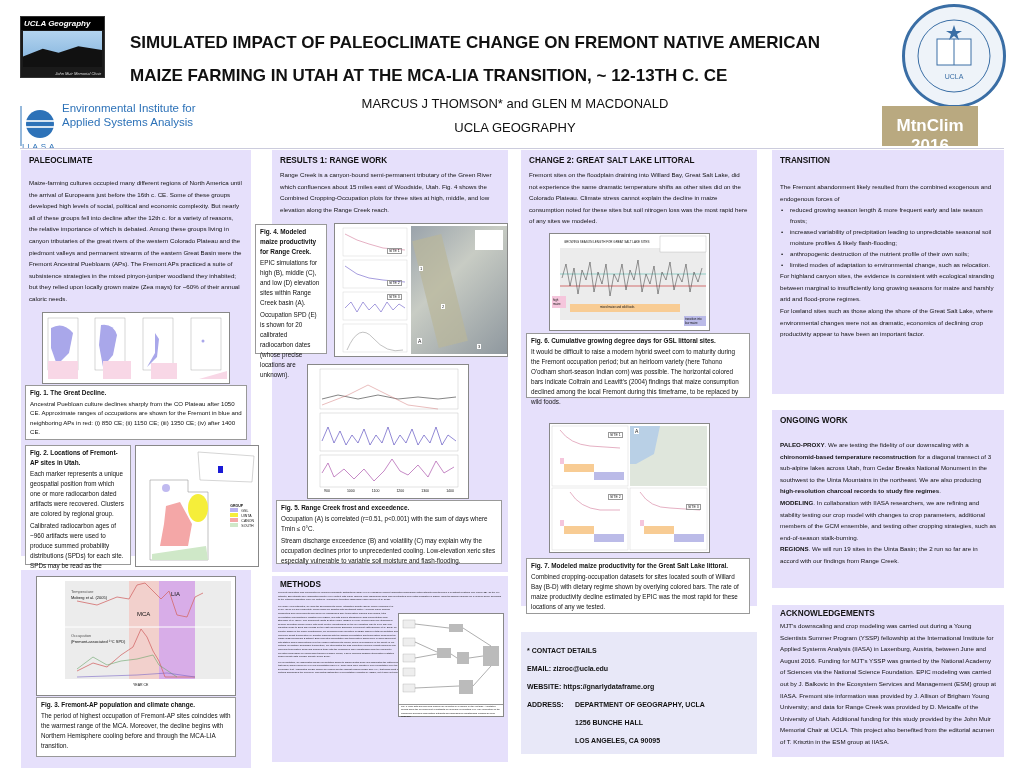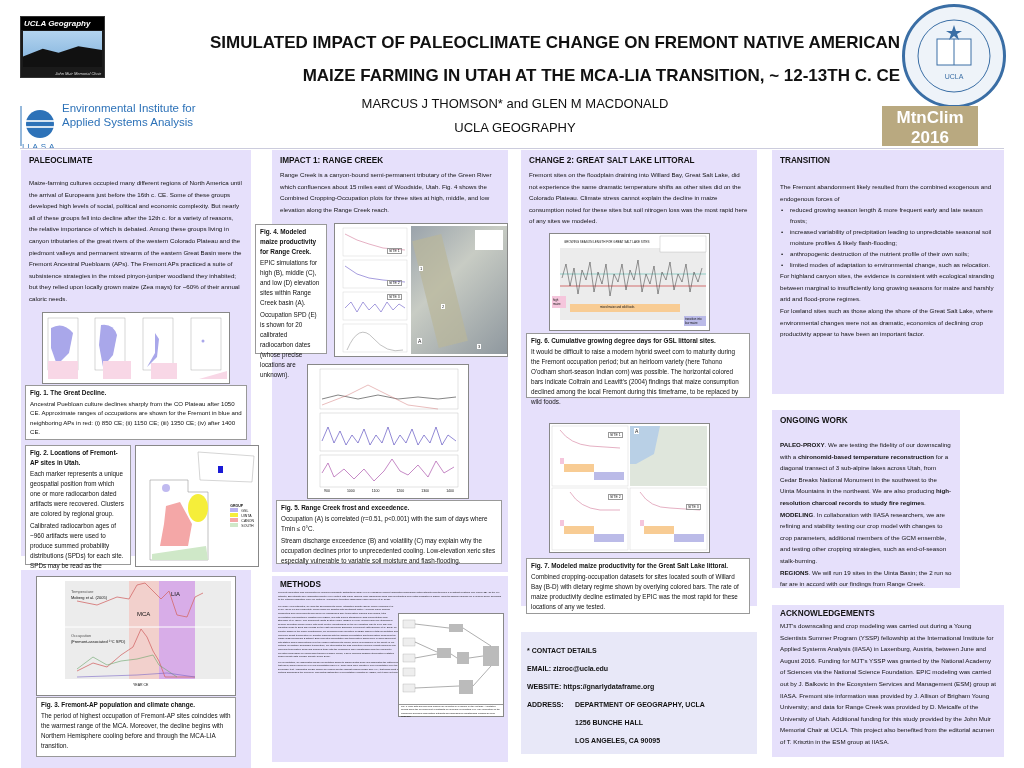--- a/index.html
+++ b/index.html
@@ -1,18 +1,18 @@
 <!DOCTYPE html>
 <html><head>
 <meta charset="utf-8">
 <style>
 *{box-sizing:border-box;margin:0;padding:0}
 body{width:1024px;height:768px;background:#fff;font-family:"Liberation Sans",sans-serif;color:#111;position:relative;overflow:hidden}
 .abs{position:absolute}
-.title{font-weight:bold;text-align:right;left:130px;width:770px;font-size:17px;letter-spacing:0}
+.title{font-weight:bold;text-align:left;left:130px;width:770px;font-size:17px;letter-spacing:0}
 .authors{font-weight:normal;text-align:center;left:200px;width:630px;font-size:13px}
 .panel{background:#e6e0fb;position:absolute}
 .sec-h{font-weight:bold;font-size:8.2px;margin:6px 8px 0 8px}
 .body{font-size:6.2px;line-height:11.6px;padding:0 8px}
 .fig{background:#fff;border:1px solid #888;position:absolute}
 .cap{background:#fff;border:1px solid #999;position:absolute;padding:2px 4px;font-size:6.1px;line-height:9.5px}
 .cap b.h{display:block;font-size:6.4px;margin-bottom:1px}
 .logo-ucla{left:20px;top:16px;width:85px;height:62px;background:#1a1a1a;border:1px solid #333}
 .logo-ucla .top{background:#000;color:#fff;font-style:italic;font-weight:bold;font-size:8px;padding:2px 3px}
 .logo-ucla .scene{position:absolute;left:2px;right:2px;top:14px;bottom:10px;background:linear-gradient(#b3d4ef,#7fb0dc)}
@@ -59,21 +59,21 @@
 <div class="abs seal">
   <svg width="98" height="98" viewBox="0 0 98 98">
     <circle cx="49" cy="49" r="36" fill="none" stroke="#3a6ea5" stroke-width="1"></circle>
     <rect x="32" y="32" width="34" height="26" fill="#fff" stroke="#3a6ea5"></rect>
     <line x1="49" y1="32" x2="49" y2="58" stroke="#3a6ea5"></line>
     <polygon points="49,18 51,24 57,24 52,27 54,33 49,29 44,33 46,27 41,24 47,24" fill="#3a6ea5"></polygon>
     <text x="49" y="72" font-size="7" text-anchor="middle" fill="#3a6ea5" font-family="Liberation Sans, sans-serif">UCLA</text>
   </svg>
 </div>
 <div class="abs mtnclim">
-  <div style="font-size:17px;font-weight:bold;text-align:center;padding-top:2px">MtnClim 2016</div>
+  <div style="font-size:17px;font-weight:bold;text-align:center;padding-top:10px">MtnClim 2016</div>
   <div style="font-size:6px;text-align:center">OCT 17-21 | Leavenworth, WA</div>
 </div>
 
 <div class="abs" style="left:20px;top:148px;width:984px;height:1px;background:#ccd"></div>
 
 <div class="panel" style="left:21px;top:150px;width:230px;height:406px">
   <div class="sec-h">PALEOCLIMATE</div>
   <div class="body" style="margin-top:12px">Maize-farming cultures occupied many different regions of North America until the arrival of Europeans just before the 16th c. CE. Some of these groups developed high levels of social, political and economic complexity. But nearly all of these groups fell into decline after the 12th c. for a variety of reasons, the relative importance of which is debated. Among these groups living in canyon tributaries of the great rivers of the western Colorado Plateau and the piedmont valleys and permanent streams of the eastern Great Basin were the Fremont Ancestral Puebloans (APs). The Fremont APs practiced a suite of subsistence strategies in the mixed pinyon-juniper woodland they inhabited; but they relied upon locally grown maize (Zea mays) for ~60% of their annual caloric needs.</div>
 </div>
 
@@ -149,21 +149,21 @@
   <div style="position:absolute;left:100px;top:34px;font-size:6px">MCA</div>
   <div style="position:absolute;left:134px;top:14px;font-size:6px">LIA</div>
   <div style="position:absolute;left:96px;top:106px;font-size:3.5px">YEAR CE</div>
 </div>
 <div class="cap" style="left:36px;top:697px;width:200px;height:60px;font-size:6.3px;line-height:10px">
   <b class="h">Fig. 3. Fremont-AP population and climate change.</b>
   <span>The period of highest occupation of Fremont-AP sites coincides with the warmest range of the MCA. Moreover, the decline begins with Northern Hemisphere cooling before and through the MCA-LIA transition.</span>
 </div>
 
 <div class="panel" style="left:272px;top:150px;width:236px;height:422px">
-  <div class="sec-h">IMPACT 1: RANGE CREEK</div>
+  <div class="sec-h">RESULTS 1: RANGE WORK</div>
   <div class="body" style="margin-top:4px">Range Creek is a canyon-bound semi-permanent tributary of the Green River which confluences about 15 miles east of Woodside, Utah. Fig. 4 shows the Combined Cropping-Occupation plots for three sites at high, middle, and low elevation along the Range Creek reach.</div>
 </div>
 <div class="cap" style="left:255px;top:224px;width:72px;height:130px;font-size:6.3px;line-height:10px">
   <b class="h">Fig. 4. Modeled maize productivity for Range Creek.</b>
   <div style="margin-bottom:2px">EPIC simulations for high (B), middle (C), and low (D) elevation sites within Range Creek basin (A).</div>
   <div>Occupation SPD (E) is shown for 20 calibrated radiocarbon dates (whose precise locations are unknown).</div>
 </div>
 <div class="fig" style="left:334px;top:223px;width:174px;height:134px">
   <div style="position:absolute;left:2px;top:2px;width:72px;height:128px;background:#fff">
     <svg width="72" height="128" viewBox="0 0 72 128">
@@ -319,21 +319,21 @@
   <ul class="b">
     <li>reduced growing season length &amp; more frequent early and late season frosts;</li>
     <li>increased variability of precipitation leading to unpredictable seasonal soil moisture profiles &amp; likely flash-flooding;</li>
     <li>anthropogenic destruction of the nutrient profile of their own soils;</li>
     <li>limited modes of adaptation to environmental change, such as relocation.</li>
   </ul>
   <div class="body">For highland canyon sites, the evidence is consistent with ecological stranding between marginal to insufficiently long growing seasons for maize and harshly arid and flood-prone regimes.</div>
   <div class="body">For lowland sites such as those along the shore of the Great Salt Lake, where environmental changes were not as dramatic, economics of declining crop productivity appear to have been an important factor.</div>
 </div>
 
-<div class="panel" style="left:772px;top:410px;width:188px;height:178px">
+<div class="panel" style="left:772px;top:410px;width:232px;height:178px">
   <div class="sec-h">ONGOING WORK</div>
   <div class="body" style="margin-top:14px"><b>PALEO-PROXY</b><span>. We are testing the fidelity of our downscaling with a </span><b>chironomid-based temperature reconstruction</b><span> for a diagonal transect of 3 sub-alpine lakes across Utah, from Cedar Breaks National Monument in the southwest to the Uinta Mountains in the northeast. We are also producing </span><b>high-resolution charcoal records to study fire regimes</b><span>.</span></div>
   <div class="body"><b>MODELING</b><span>. In collaboration with IIASA researchers, we are refining and stability testing our crop model with changes to crop parameters, additional members of the GCM ensemble, and testing other cropping strategies, such as end-of-season stalk-burning.</span></div>
   <div class="body"><b>REGIONS</b><span>. We will run 19 sites in the Uinta Basin; the 2 run so far are in accord with our findings from Range Creek.</span></div>
 </div>
 
 <div class="panel" style="left:772px;top:605px;width:232px;height:152px">
   <div class="sec-h" style="margin-top:4px">ACKNOWLEDGEMENTS</div>
   <div class="body" style="line-height:11.6px;margin-top:2px">MJT's downscaling and crop modeling was carried out during a Young Scientists Summer Program (YSSP) fellowship at the International Institute for Applied Systems Analysis (IIASA) in Laxenburg, Austria, between June and August 2016. Funding for MJT's YSSP was granted by the National Academy of Sciences via the National Science Foundation. EPIC modeling was carried out by J. Balkovic in the Ecosystem Services and Management (ESM) group at IIASA. Fremont site information was provided by J. Allison of Brigham Young University; and data for Range Creek was provided by D. Metcalfe of the University of Utah. Additional funding for this study provided by the John Muir Memorial Chair at UCLA. This project also benefited from the editorial acumen of T. Krisztin in the ESM group at IIASA.</div>
 </div>

